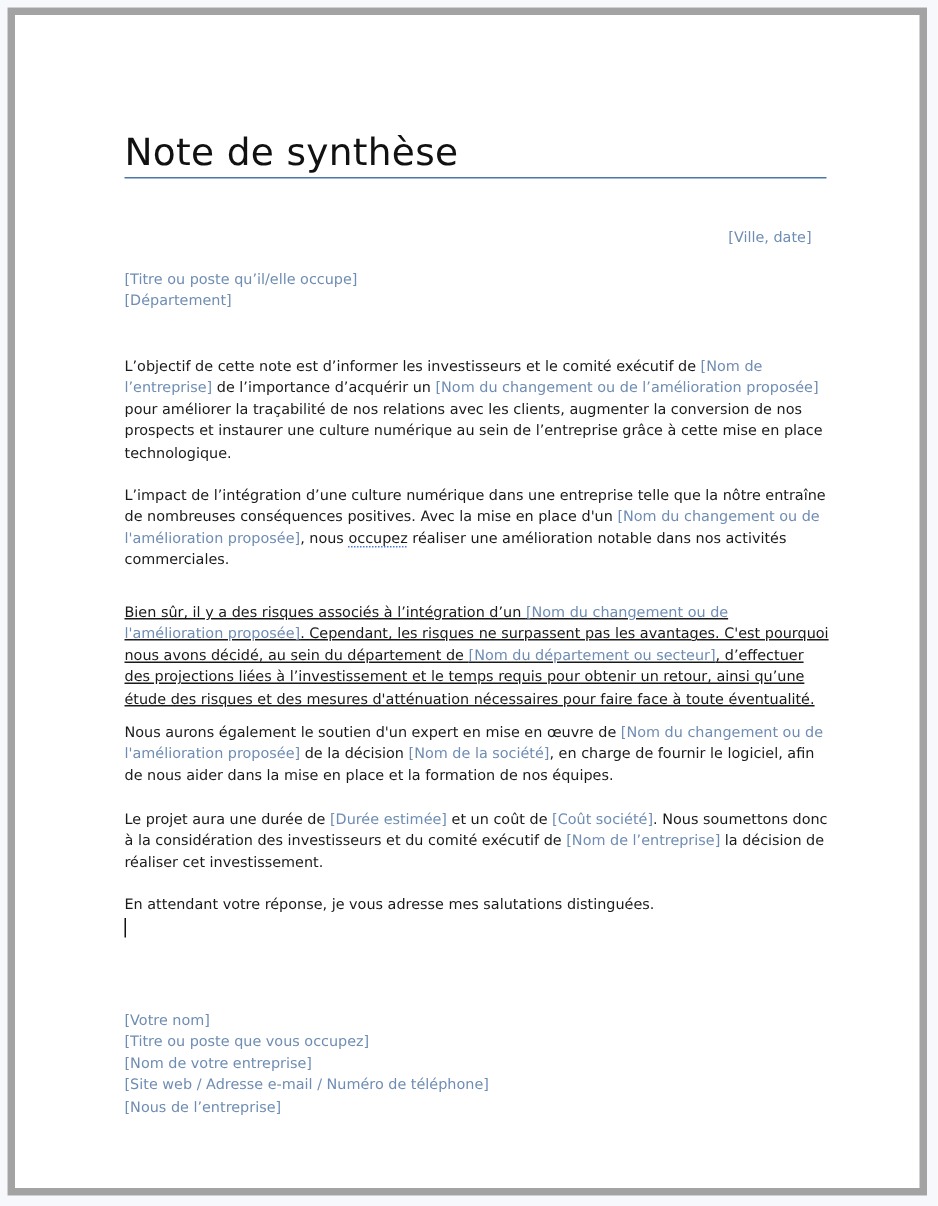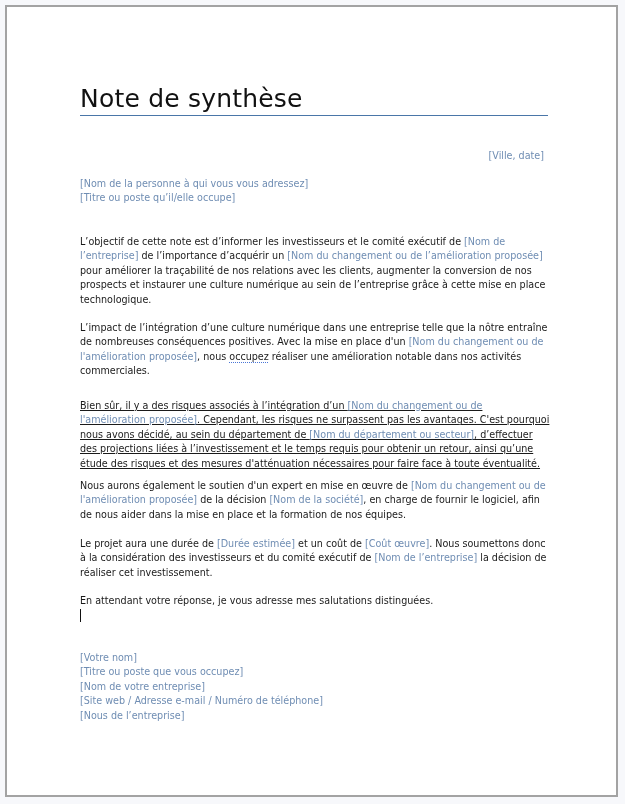--- a/index.html
+++ b/index.html
@@ -8,21 +8,21 @@
       background: #f7f8fb;
       position: relative;
       overflow: hidden;
       font-family: "DejaVu Sans", sans-serif;
     }
     .page {
       position: absolute;
       left: 5px; top: 5px;
       width: 613px; height: 792px;
       background: #ffffff;
-      border: 2px solid #a3a3a3;
+      border: 5px solid #a3a3a3;
       box-sizing: border-box;
     }
     .title {
       position: absolute;
       left: 73px; top: 76px;
       font-size: 25px;
       color: #111;
       letter-spacing: 0.2px;
       margin: 0;
       font-weight: normal;
@@ -51,61 +51,61 @@
       color: #1a1a1a;
     }
     .block p { margin: 0; }
     .recipient { top: 170px; }
     .p1 { top: 228px; }
     .p2 { top: 314px; }
     .p3 { top: 392px; text-decoration: underline; }
     .p4 { top: 472px; }
     .p5 { top: 530px; }
     .p6 { top: 587px; }
-    .signature { top: 644px; }
+    .signature { top: 664px; }
     .spell { text-decoration: underline dotted #4a76d6; text-underline-offset: 2px; }
     .cursor {
       position: absolute;
       left: 73px; top: 602px;
       width: 1px; height: 13px;
       background: #111;
     }
   </style>
 </head>
 <body>
 
 <div class="page">
   <h1 class="title">Note de synthèse</h1>
   <div class="rule"></div>
 
   <div class="date ph">[Ville, date]</div>
 
   <div class="block recipient">
-    <p class="ph">[Nom de la personne à qui vous vous adressez]</p>
     <p class="ph">[Titre ou poste qu’il/elle occupe]</p>
+    <p class="ph">[Département]</p>
   </div>
 
   <div class="block p1">
     <p><span>L’objectif de cette note est d’informer les investisseurs et le comité exécutif de </span><span class="ph">[Nom de l’entreprise]</span><span> de l’importance d’acquérir un </span><span class="ph">[Nom du changement ou de l’amélioration proposée]</span><span> pour améliorer la traçabilité de nos relations avec les clients, augmenter la conversion de nos prospects et instaurer une culture numérique au sein de l’entreprise grâce à cette mise en place technologique.</span></p>
   </div>
 
   <div class="block p2">
     <p><span>L’impact de l’intégration d’une culture numérique dans une entreprise telle que la nôtre entraîne de nombreuses conséquences positives. Avec la mise en place d'un </span><span class="ph">[Nom du changement ou de l'amélioration proposée]</span><span>, nous </span><span class="spell">occupez</span><span> réaliser une amélioration notable dans nos activités commerciales.</span></p>
   </div>
 
   <div class="block p3">
     <p><span>Bien sûr, il y a des risques associés à l’intégration d’un </span><span class="ph">[Nom du changement ou de l'amélioration proposée]</span><span>. Cependant, les risques ne surpassent pas les avantages. C'est pourquoi nous avons décidé, au sein du département de </span><span class="ph">[Nom du département ou secteur]</span><span>, d’effectuer des projections liées à l’investissement et le temps requis pour obtenir un retour, ainsi qu’une étude des risques et des mesures d'atténuation nécessaires pour faire face à toute éventualité.</span></p>
   </div>
 
   <div class="block p4">
     <p><span>Nous aurons également le soutien d'un expert en mise en œuvre de </span><span class="ph">[Nom du changement ou de l'amélioration proposée]</span><span> de la décision </span><span class="ph">[Nom de la société]</span><span>, en charge de fournir le logiciel, afin de nous aider dans la mise en place et la formation de nos équipes.</span></p>
   </div>
 
   <div class="block p5">
-    <p><span>Le projet aura une durée de </span><span class="ph">[Durée estimée]</span><span> et un coût de </span><span class="ph">[Coût œuvre]</span><span>. Nous soumettons donc à la considération des investisseurs et du comité exécutif de </span><span class="ph">[Nom de l’entreprise]</span><span> la décision de réaliser cet investissement.</span></p>
+    <p><span>Le projet aura une durée de </span><span class="ph">[Durée estimée]</span><span> et un coût de </span><span class="ph">[Coût société]</span><span>. Nous soumettons donc à la considération des investisseurs et du comité exécutif de </span><span class="ph">[Nom de l’entreprise]</span><span> la décision de réaliser cet investissement.</span></p>
   </div>
 
   <div class="block p6">
     <p>En attendant votre réponse, je vous adresse mes salutations distinguées.</p>
   </div>
 
   <div class="cursor"></div>
 
   <div class="block signature">
     <p class="ph">[Votre nom]</p>

